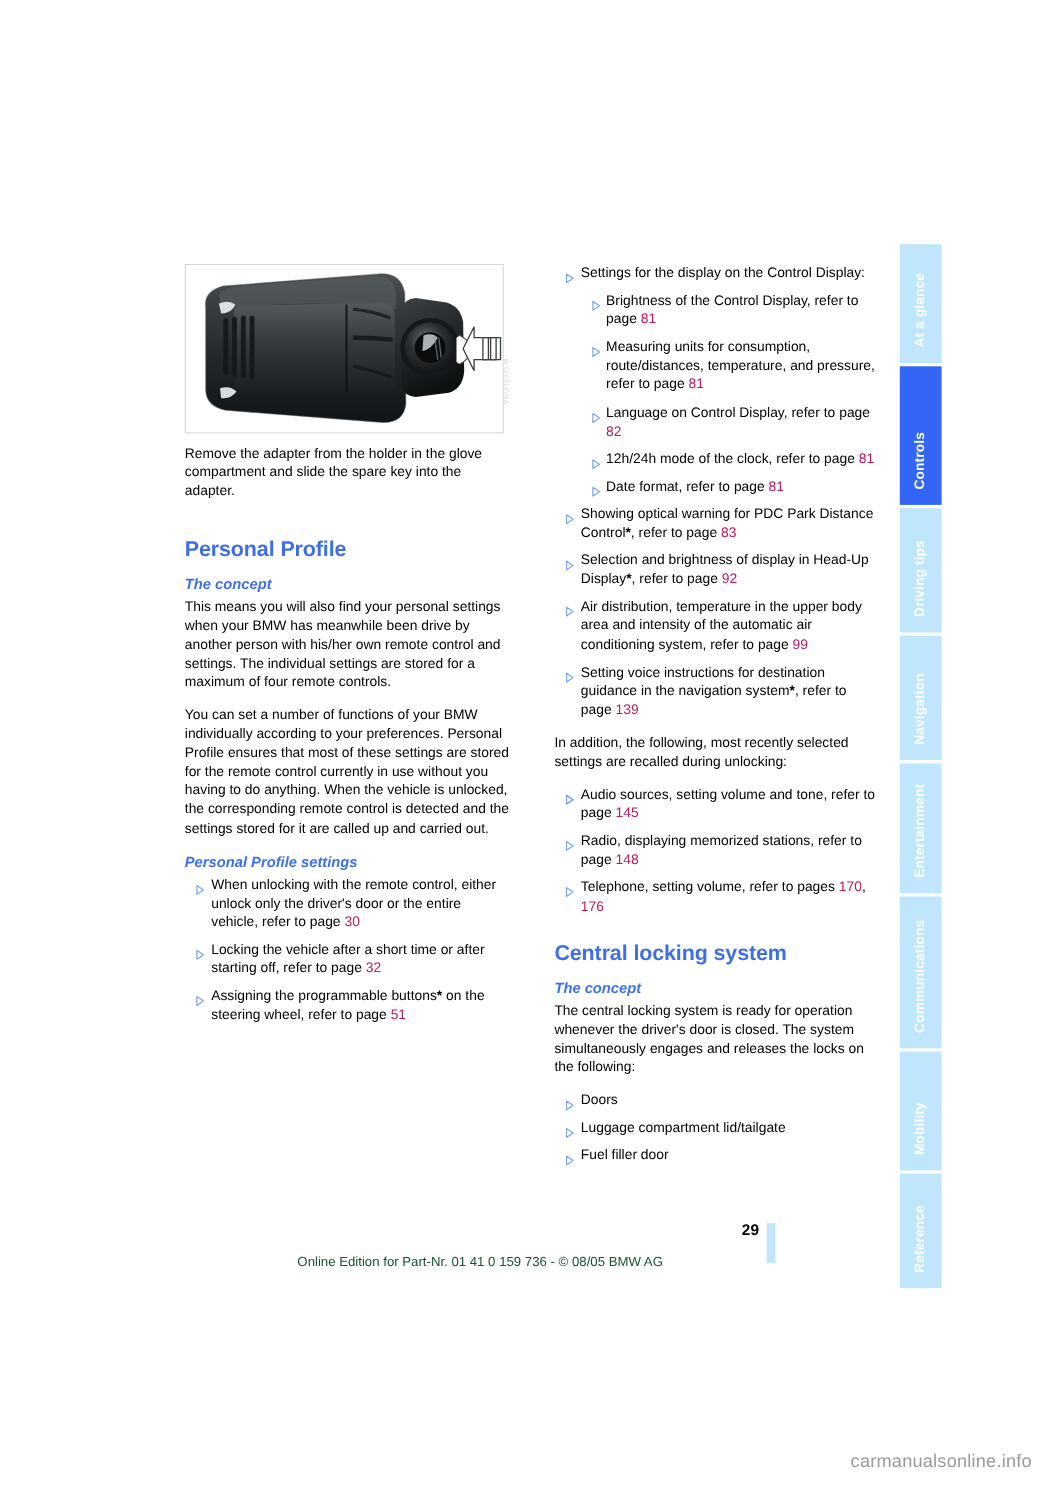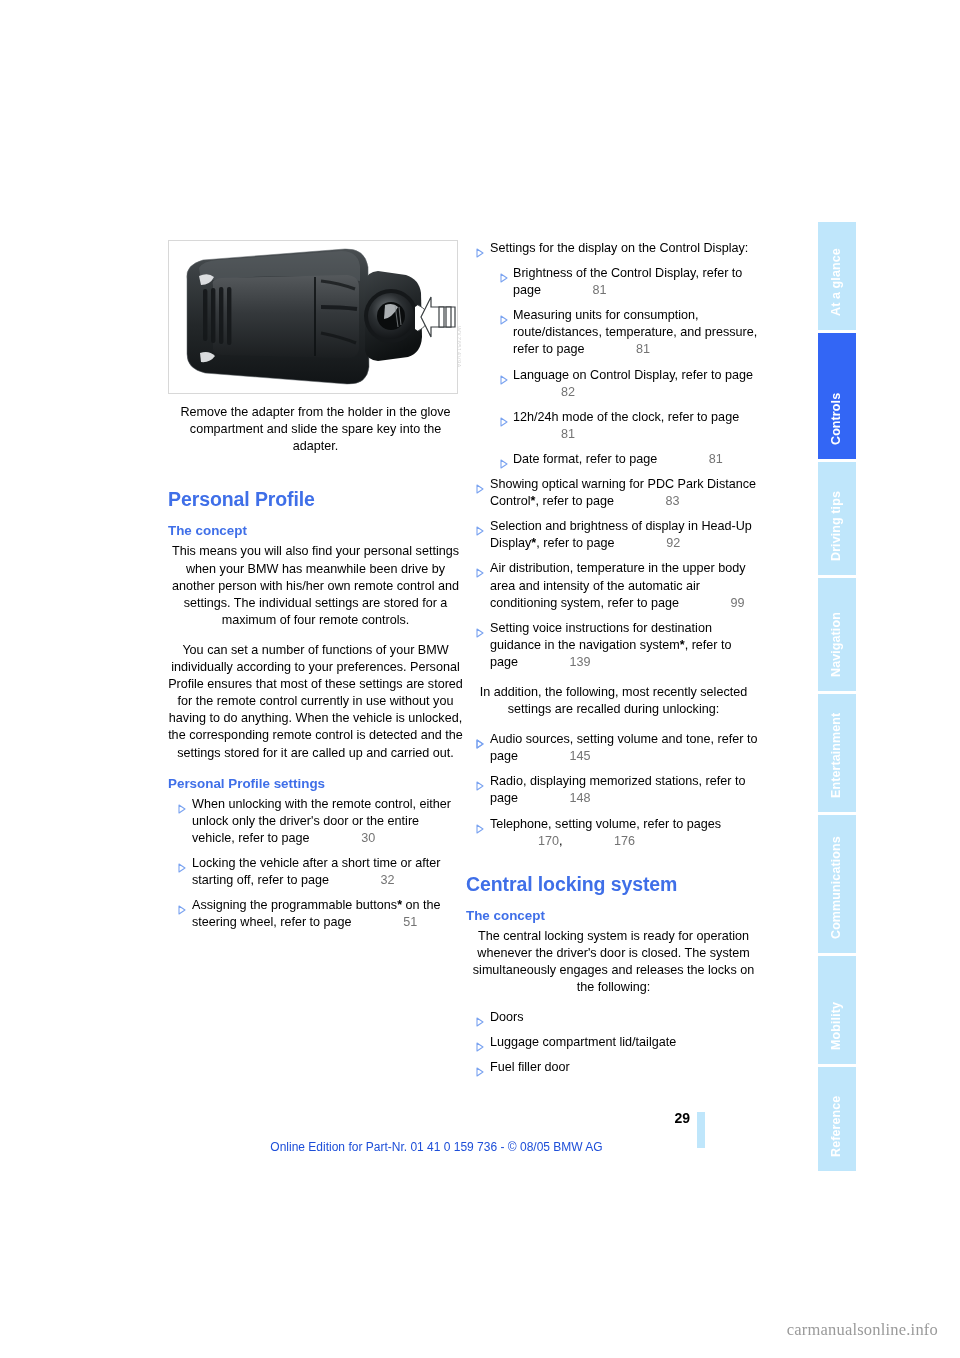--- a/index.html
+++ b/index.html
@@ -91,41 +91,42 @@
 
   
   .col {
     position: absolute;
     width: 295px;
     font-size: 12.6px;
     line-height: 17.1px;
     color: #000000;
   }
   #col-left  { left: 168px; top: 404px; }
-  #col-right { left: 466px; top: 240px; }
+  #col-right { left: 504px; top: 240px; }
 
   p.body {
     margin: 0 0 13px 0;
-    text-align: center;
+    text-align: left;
   }
 
   h1.sec {
     color: #3f6fe8;
     font-size: 19.5px;
     font-weight: bold;
     margin: 26px 0 14px 0;
     letter-spacing: -.1px;
   }
   h1.sec.first { margin-top: 36px; }
 
   h2.sub {
     color: #3f6fe8;
     font-size: 13.4px;
     font-weight: bold;
     margin: 0 0 4px 0;
+    font-style: italic;
   }
   h2.sub.spaced { margin-top: 12px; }
 
   
   ul.blist {
     list-style: none;
     margin: 0;
     padding: 0;
   }
   ul.blist > li {
@@ -148,21 +149,21 @@
   
   ul.blist > li > .bullet svg { display: block; }
 
   ul.blist ul.blist {
     margin-top: 8px;
   }
   ul.blist ul.blist > li {
     padding-left: 23px;
   }
 
-  .pref { color: #737373; margin-left: 48px; }
+  .pref { color: #be185d; }
   .star { font-weight: bold; }
 
   
   #page-number {
     position: absolute;
     left: 648px;
     top: 1110px;
     width: 42px;
     text-align: right;
     font-size: 14px;
@@ -177,34 +178,33 @@
     height: 36px;
     background: #bfe6fb;
   }
   #edition-line {
     position: absolute;
     left: 168px;
     top: 1140px;
     width: 537px;
     text-align: center;
     font-size: 12px;
-    color: #1d4ed8;
+    color: #14532d;
   }
   #watermark {
     position: absolute;
     left: 0;
     top: 1320px;
     width: 960px;
     text-align: right;
     padding-right: 22px;
     box-sizing: border-box;
     font-size: 16.5px;
     color: #9a9a9a;
     letter-spacing: .2px;
-    font-family: Liberation Serif, serif;
   }
 </style>
 </head>
 <body>
 
 <div id="page">
 
   <div id="tab-rail">
       <div class="tab" style="top: 0px; height: 108px;">
         <span class="tab-label">At a glance</span>

